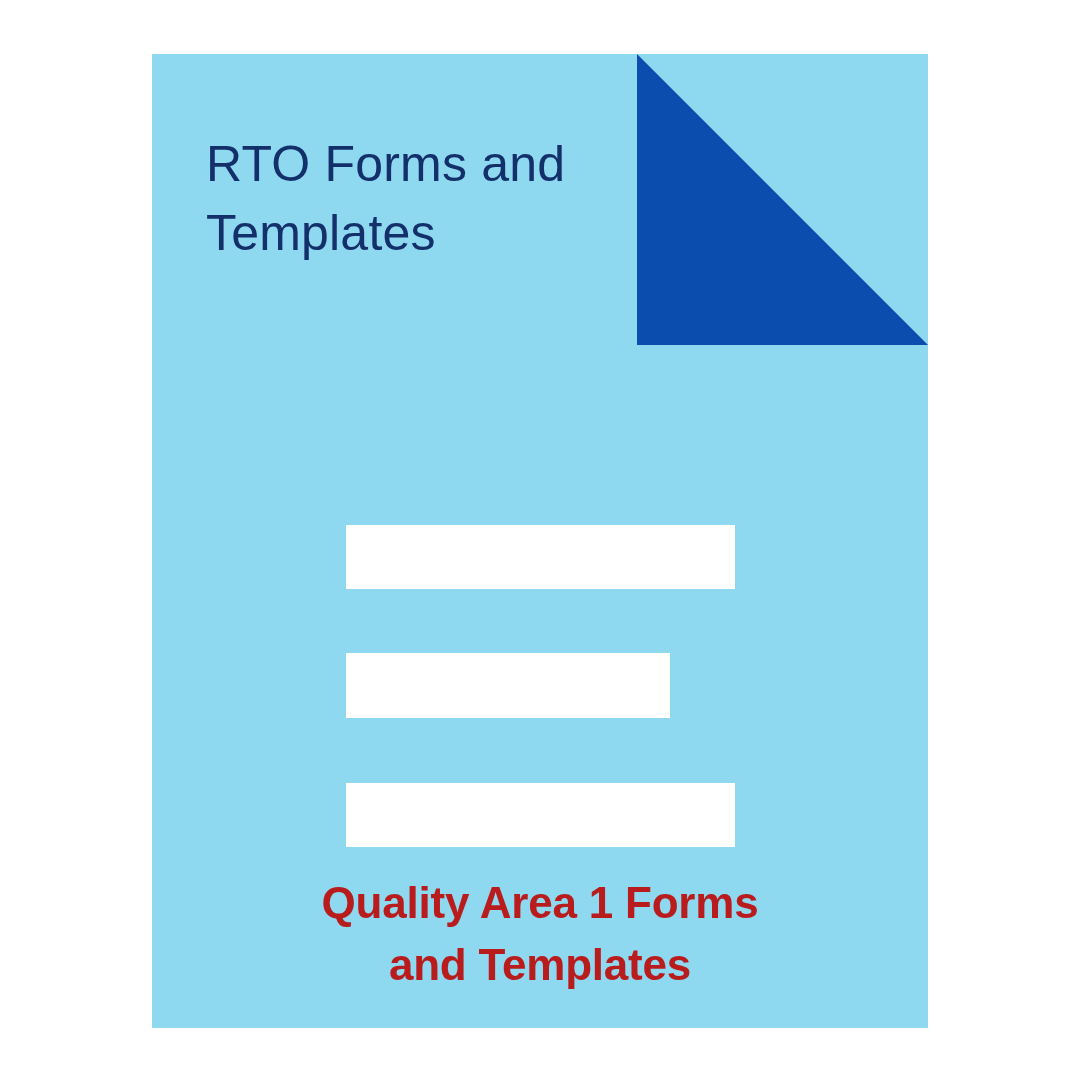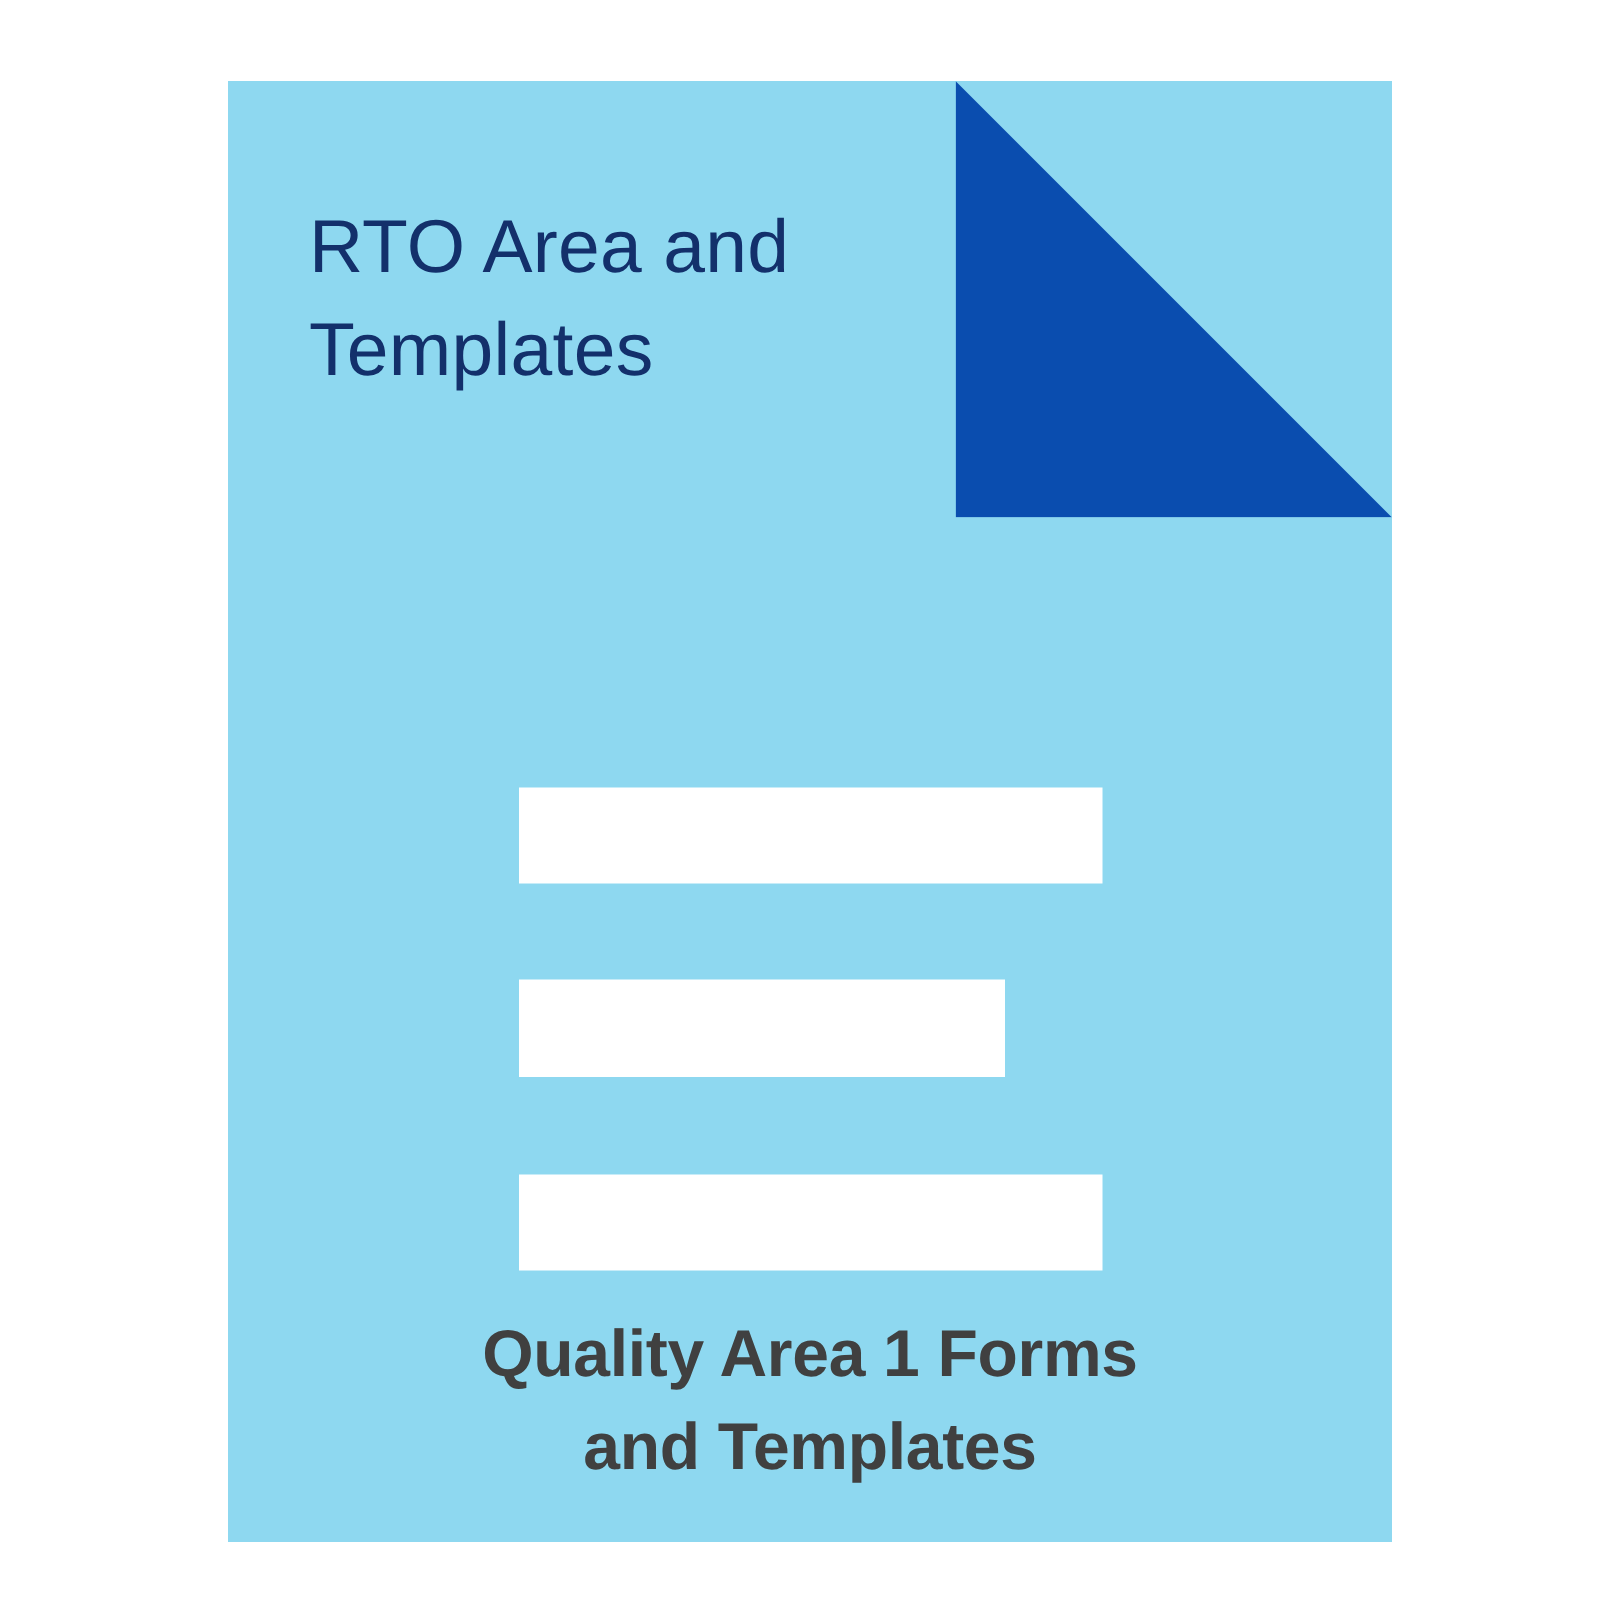--- a/index.html
+++ b/index.html
@@ -81,35 +81,35 @@
   
   .doc-caption {
     position: absolute;
     left: 0;
     right: 0;
     top: 818px;   
     text-align: center;
     font-size: 44px;
     font-weight: 700;
     line-height: 1.42;
-    color: #404040;
+    color: #b91c1c;
     letter-spacing: -0.2px;
     padding: 0 40px;
     box-sizing: border-box;
     white-space: pre-line;
   }
 </style>
 </head>
 <body>
 
 <div id="canvas">
 
   <div class="doc-card">
 
-    <div class="doc-title">RTO Area and
+    <div class="doc-title">RTO Forms and
 Templates</div>
 
     <div class="fold-corner">
       <svg viewBox="0 0 291 291" xmlns="http://www.w3.org/2000/svg">
         <polygon points="0,0 291,291 0,291" fill="#0A4DAF"></polygon>
       </svg>
     </div>
 
     <div class="doc-lines">
       <div class="doc-line line-1"></div>

